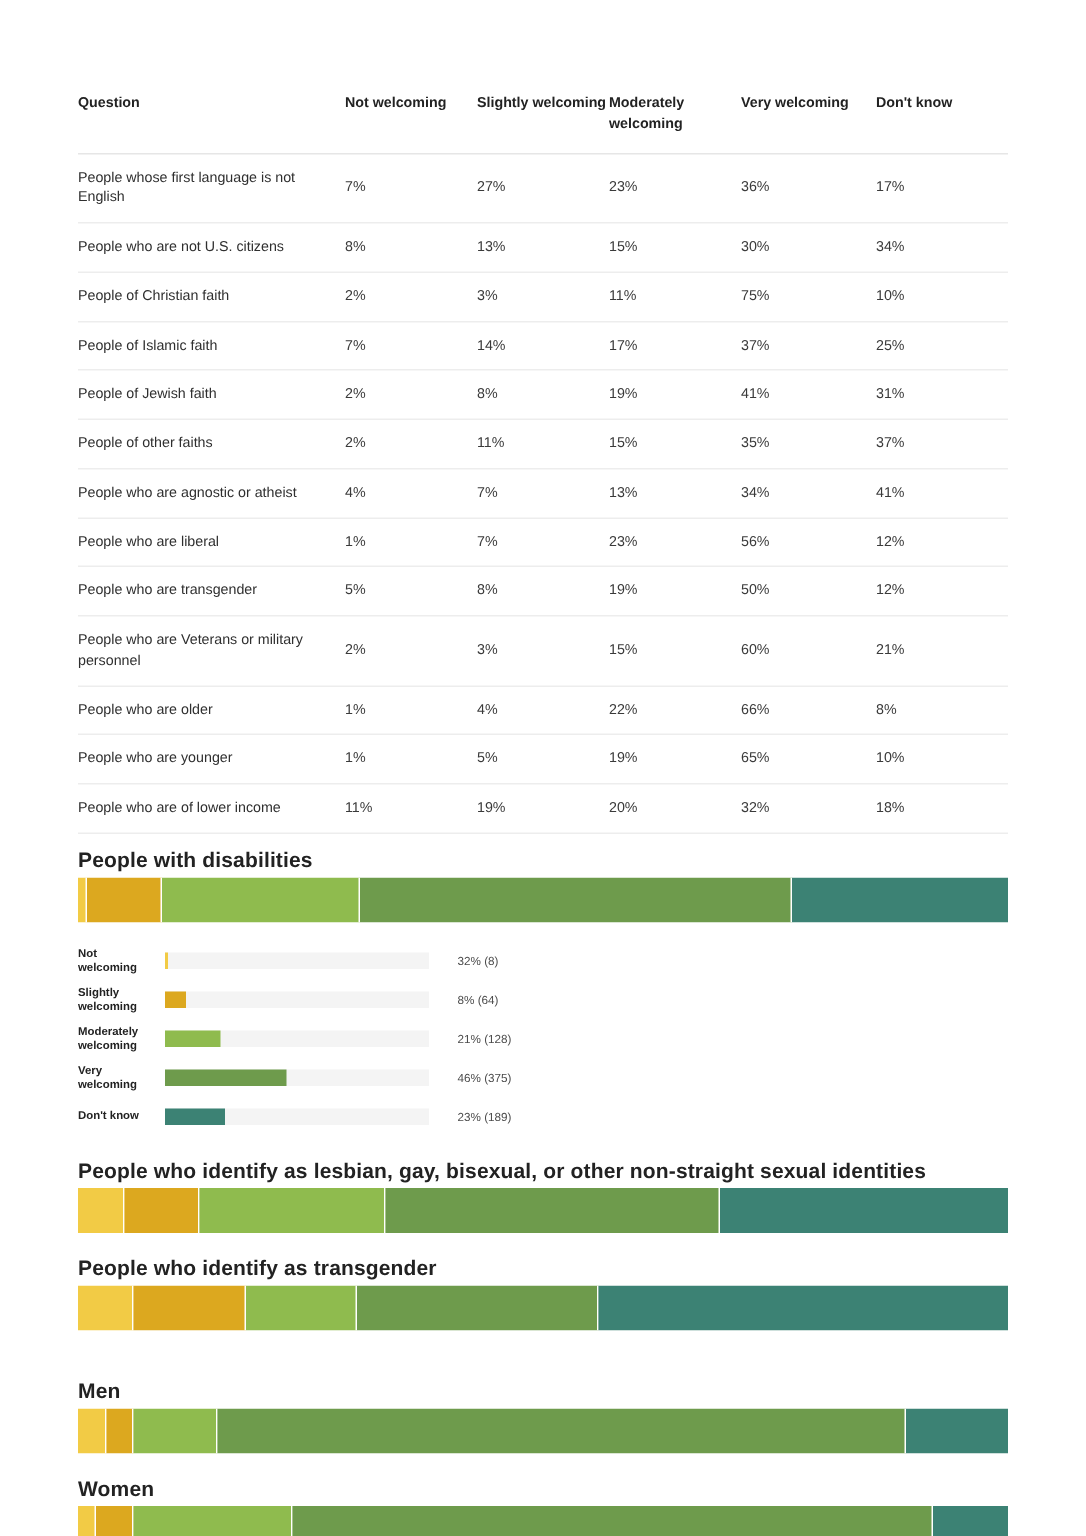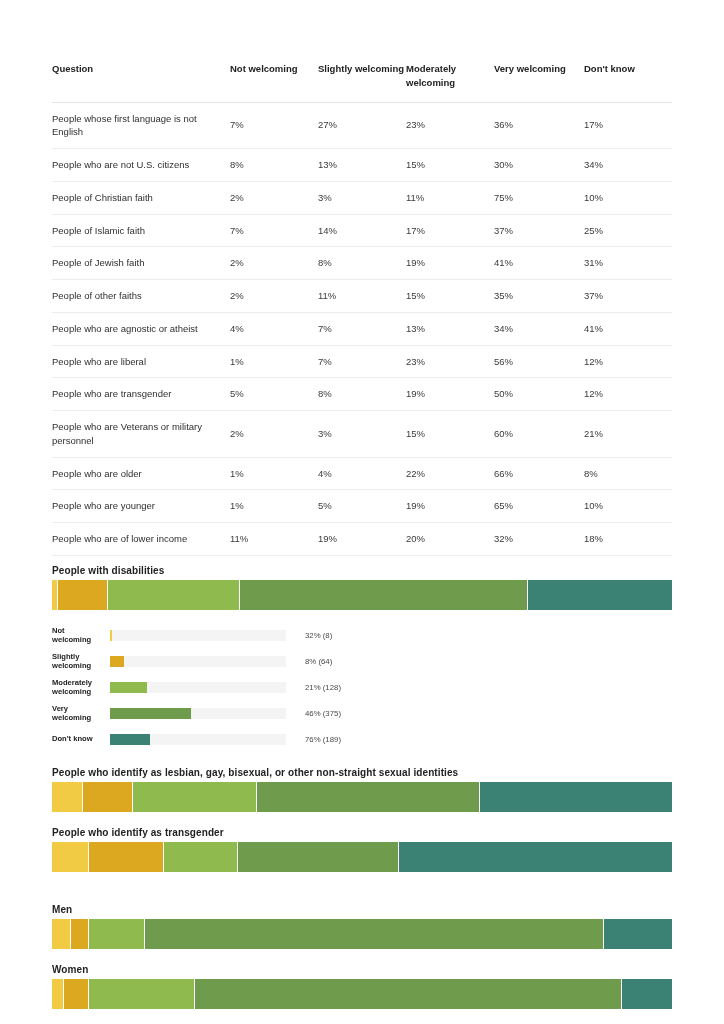--- a/index.html
+++ b/index.html
@@ -56,21 +56,21 @@
   .col-slight  { width: 88px; }
   .col-mod     { width: 88px; }
   .col-very    { width: 90px; }
   .col-dk      { width: 88px; }
 
   
   .bar-block {
     width: 620px;
   }
   .bar-title {
-    font-size: 10px;
+    font-size: 14px;
     font-weight: bold;
     color: #222222;
     margin: 0 0 4px 0;
     letter-spacing: 0.1px;
   }
   .stacked-bar {
     display: flex;
     width: 620px;
     height: 30px;
     overflow: hidden;
@@ -287,21 +287,21 @@
             <div class="detail-track">
               <div class="detail-fill" style="width: 46%; background: rgb(110, 155, 76);"></div>
             </div>
             <div class="detail-value">46% (375)</div>
           </div>
           <div class="detail-row">
             <div class="detail-label">Don't know</div>
             <div class="detail-track">
               <div class="detail-fill" style="width: 23%; background: rgb(60, 130, 116);"></div>
             </div>
-            <div class="detail-value">76% (189)</div>
+            <div class="detail-value">23% (189)</div>
           </div>
         </div>
       </div>
       <div class="bar-block" style="margin-top: 15px;">
         <div class="bar-title">People who identify as lesbian, gay, bisexual, or other non-straight sexual identities</div>
         <div class="stacked-bar">
           <div class="seg" style="width: 5%; background: rgb(242, 203, 69);"></div>
           <div class="seg" style="width: 8%; background: rgb(220, 168, 31);"></div>
           <div class="seg" style="width: 20%; background: rgb(143, 187, 78);"></div>
           <div class="seg" style="width: 36%; background: rgb(110, 155, 76);"></div>

